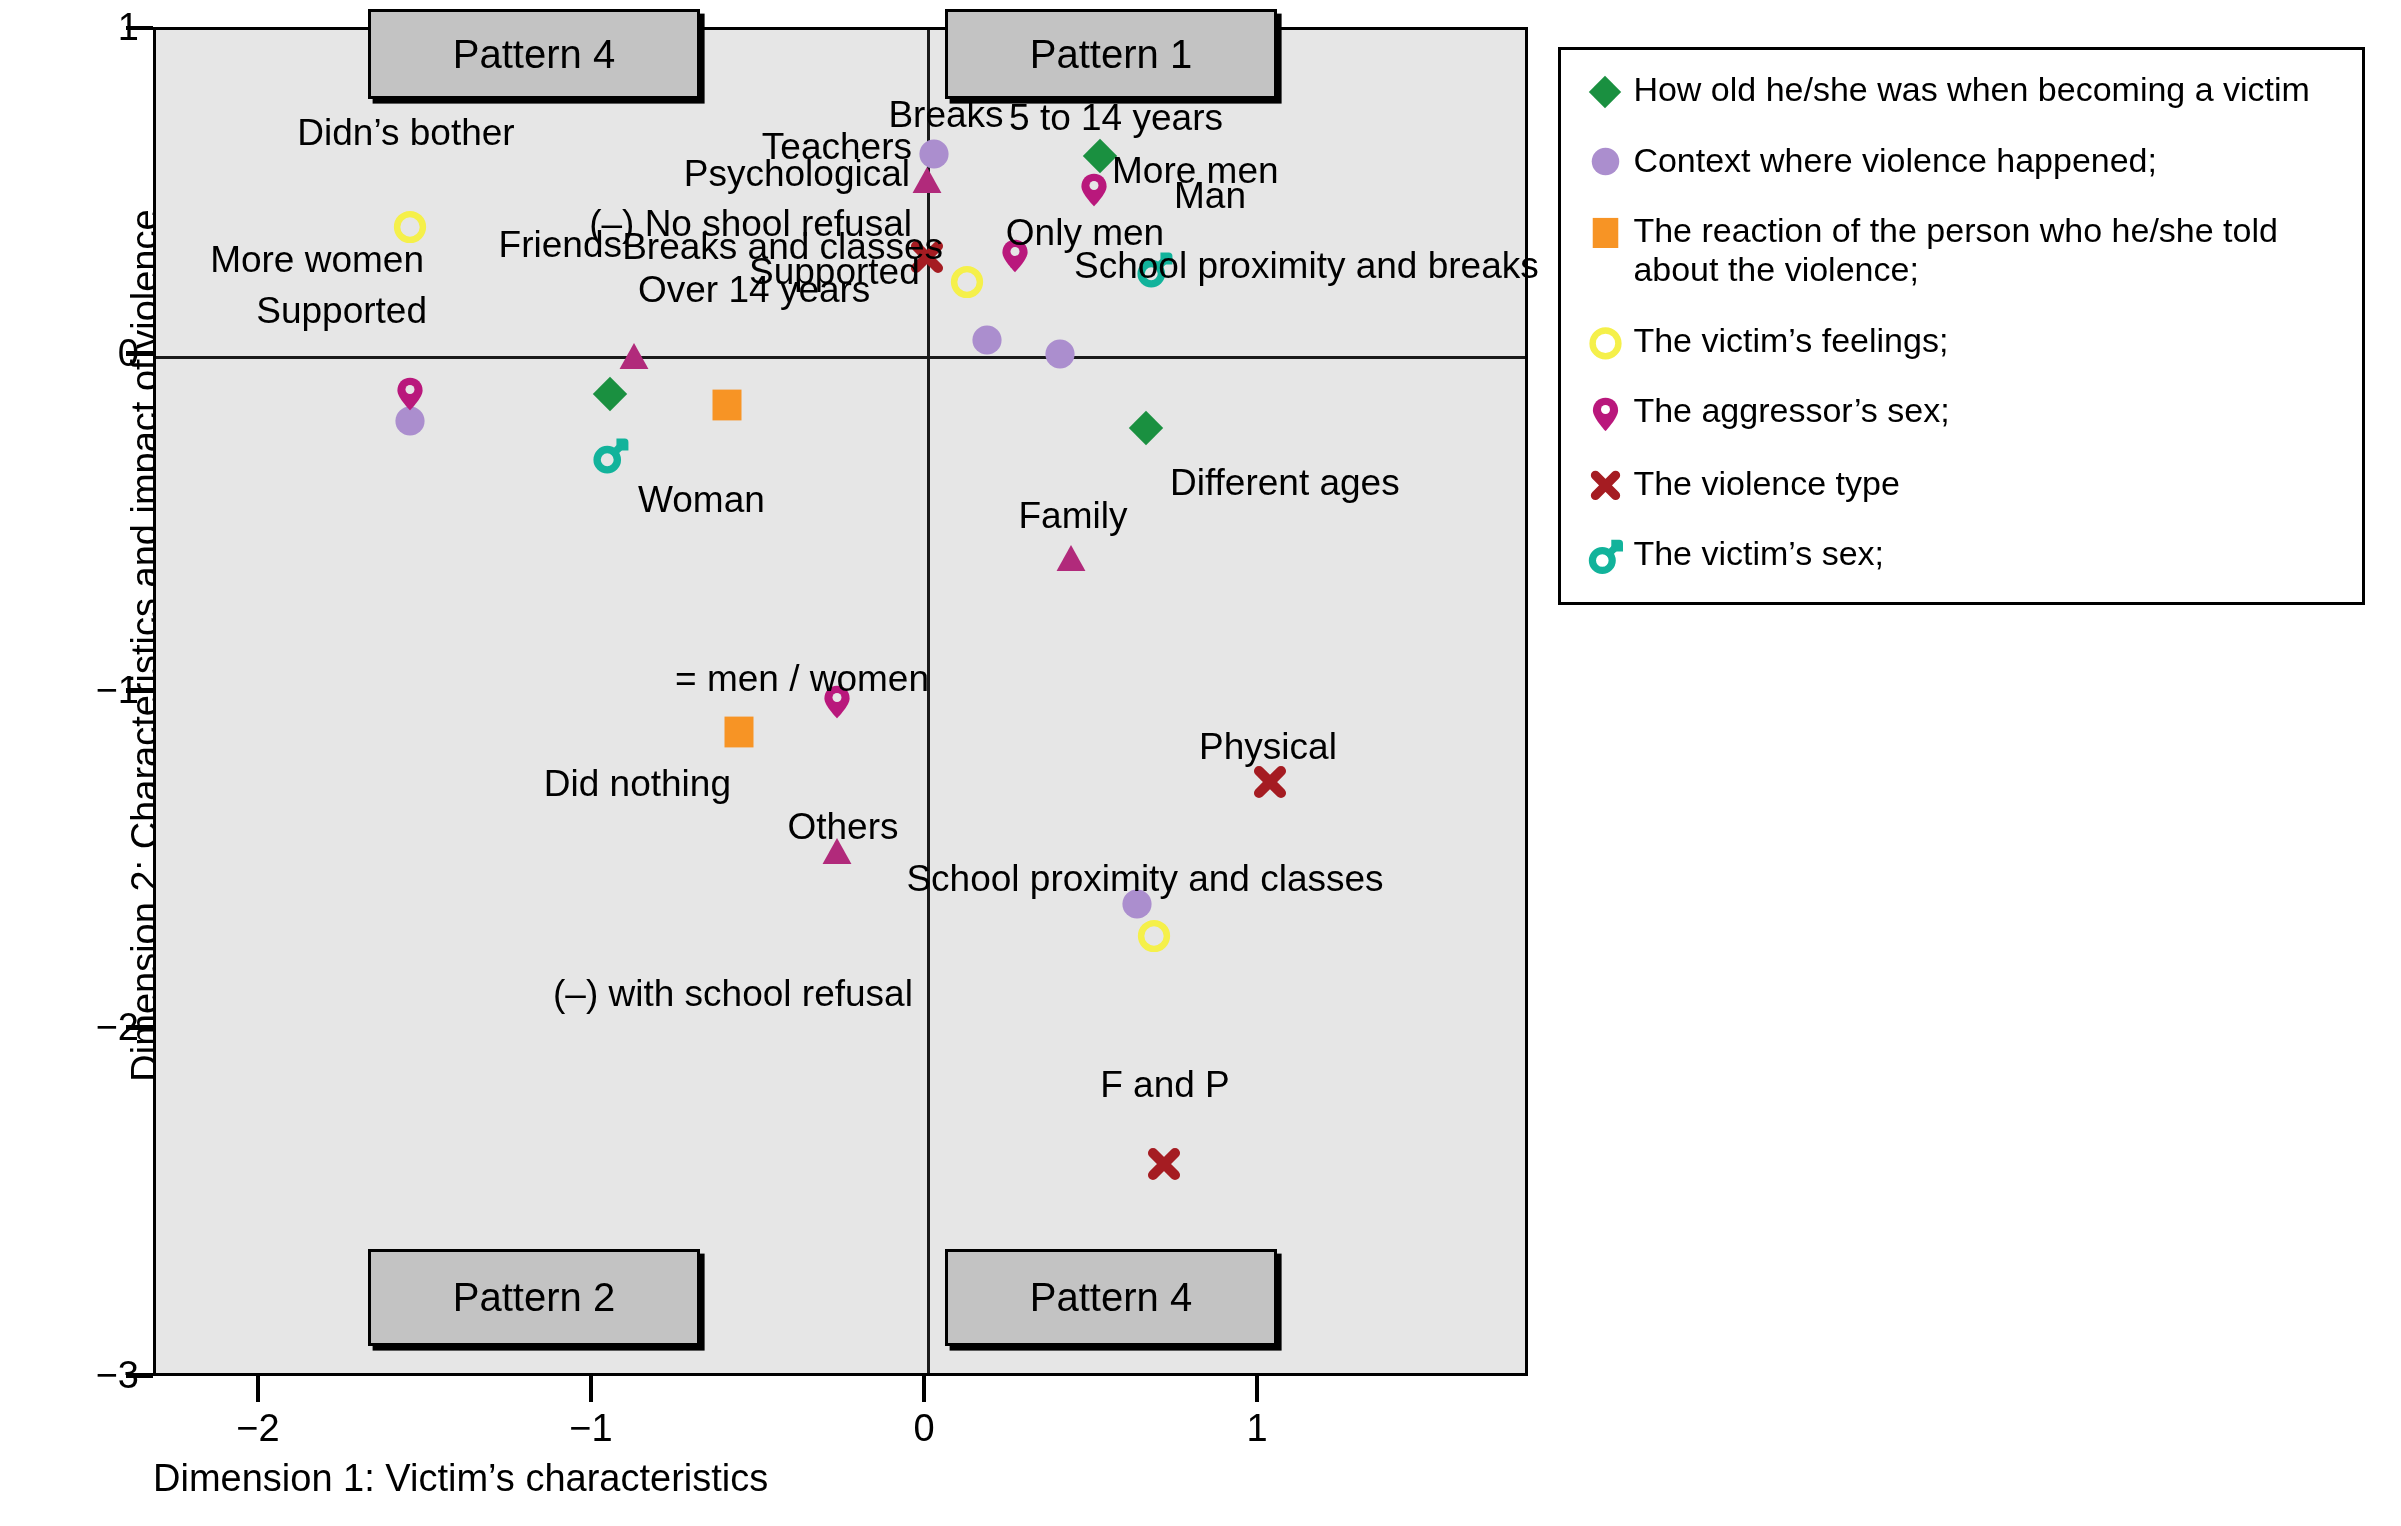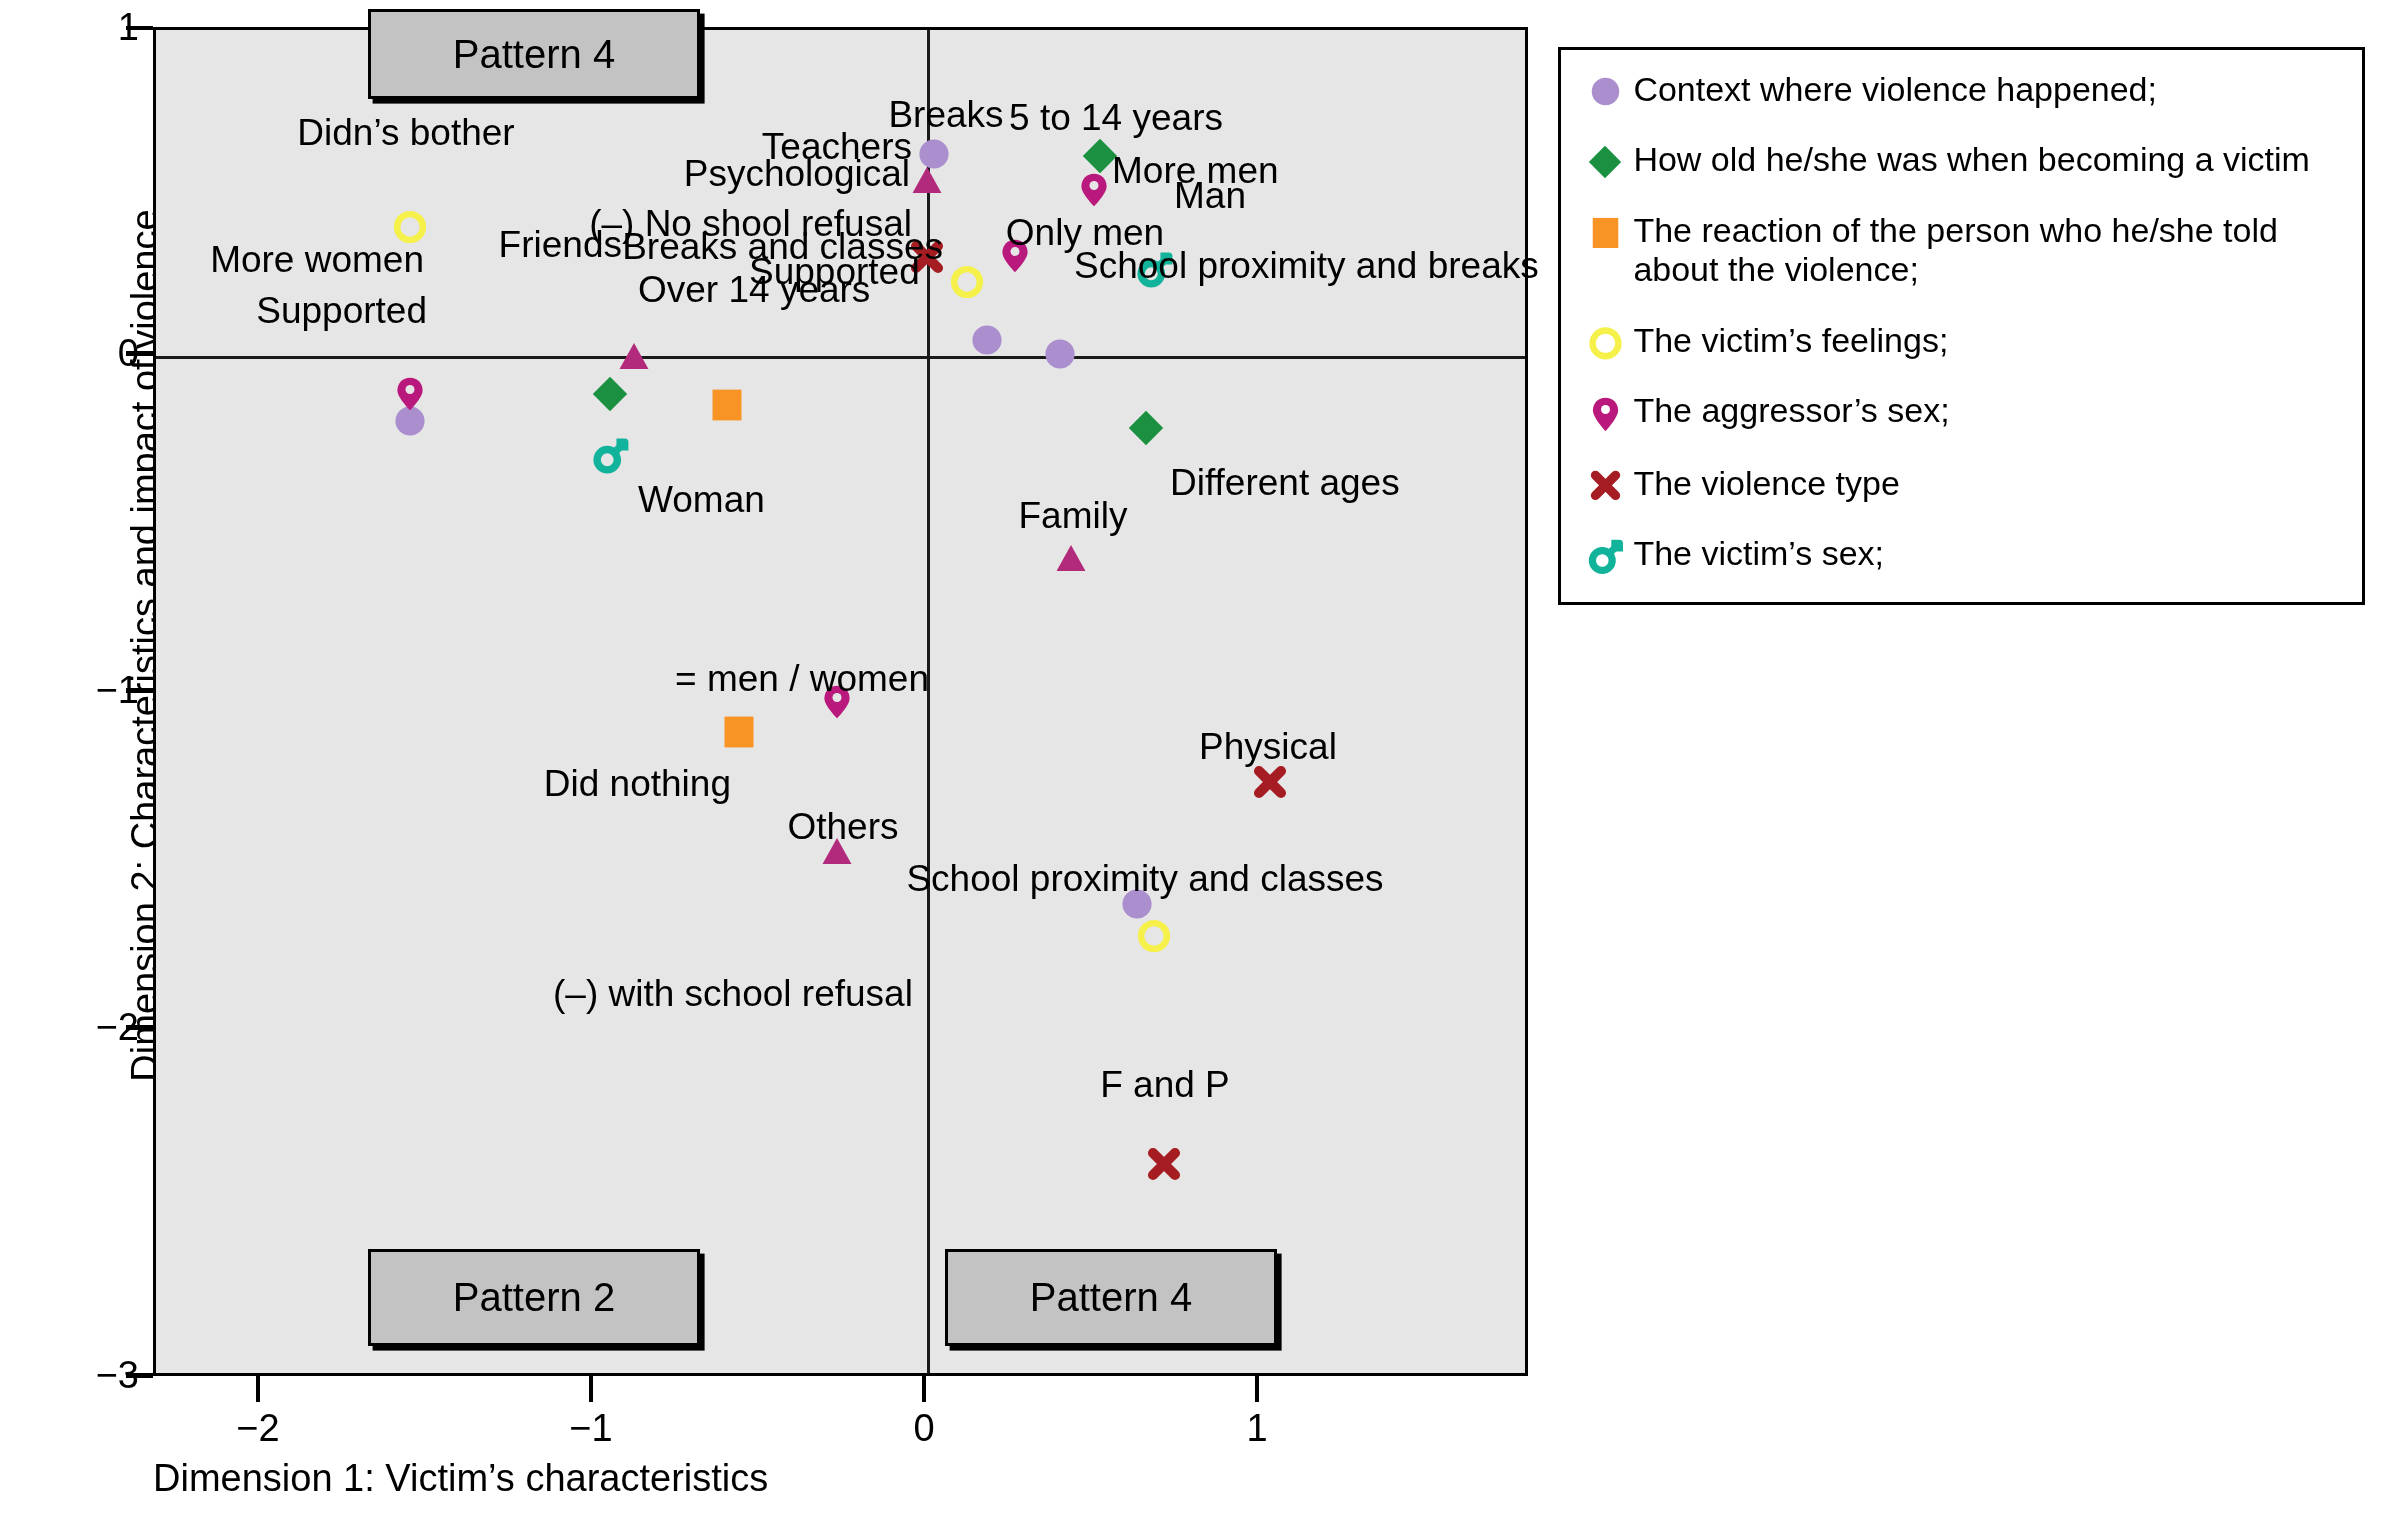--- a/index.html
+++ b/index.html
@@ -253,41 +253,42 @@
     <div class="plabel c" style="left:646px;top:630px">= men / women</div>
     <div class="plabel r" style="left:575px;top:735px">Did nothing</div>
     <div class="plabel c" style="left:687px;top:778px">Others</div>
     <div class="plabel c" style="left:1112px;top:698px">Physical</div>
     <div class="plabel c" style="left:989px;top:830px">School proximity and classes</div>
     <div class="plabel" style="left:397px;top:945px">(–) with school refusal</div>
     <div class="plabel c" style="left:1009px;top:1036px">F and P</div>
   </div>
 
   <div class="patbox" style="left:368px;top:9px;width:326px;height:84px">Pattern 4</div>
+  <div class="patbox" style="left:945px;top:9px;width:326px;height:84px">Pattern 1</div>
   <div class="patbox" style="left:368px;top:1249px;width:326px;height:91px">Pattern 2</div>
   <div class="patbox" style="left:945px;top:1249px;width:326px;height:91px">Pattern 4</div>
 
   <div id="legend">
 
     <div class="lgrow">
       <span class="lgicon">
+        <svg width="36" height="36" viewBox="0 0 40 40">
+            <polygon points="20,2 38,20 20,38 2,20" fill="#1a9040"></polygon>
+          </svg>
+      </span>
+      <span class="lgtext">How old he/she was when becoming a victim</span>
+    </div>
+
+    <div class="lgrow">
+      <span class="lgicon">
         <svg width="33" height="33" viewBox="0 0 36 36">
             <circle cx="18" cy="19" r="15" fill="#ab8ece"></circle>
           </svg>
       </span>
       <span class="lgtext">Context where violence happened;</span>
-    </div>
-
-    <div class="lgrow">
-      <span class="lgicon">
-        <svg width="36" height="36" viewBox="0 0 40 40">
-            <polygon points="20,2 38,20 20,38 2,20" fill="#1a9040"></polygon>
-          </svg>
-      </span>
-      <span class="lgtext">How old he/she was when becoming a victim</span>
     </div>
 
 
     <div class="lgrow">
       <span class="lgicon">
         <svg width="31" height="35" viewBox="0 0 34 38">
             <rect x="3" y="3" width="28" height="33" fill="#f79425"></rect>
           </svg>
       </span>
       <span class="lgtext">The reaction of the person who he/she told about the violence;</span>

